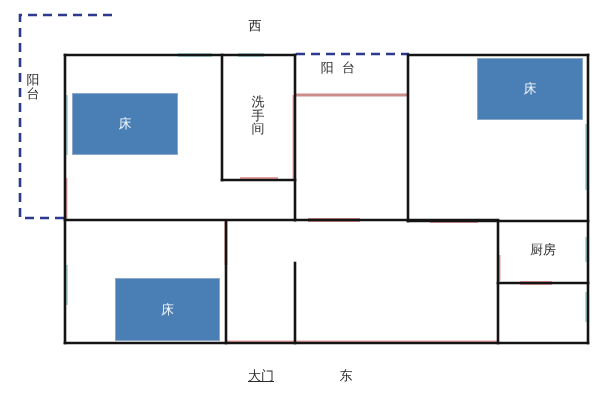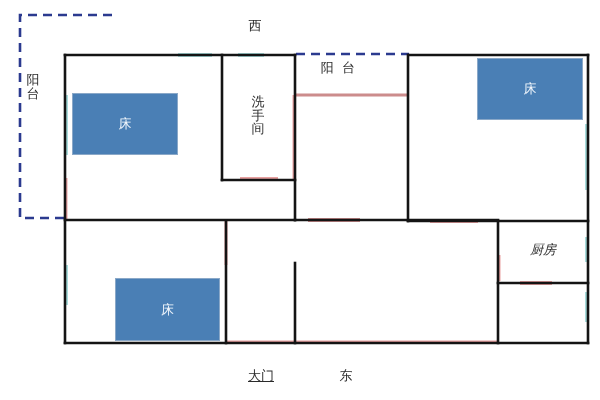--- a/index.html
+++ b/index.html
@@ -141,16 +141,16 @@
 
   <div class="lbl" style="left:25px; top:73px; width:16px;"><span>阳
 台</span></div>
 
   <div class="lbl" style="left:306px; top:61px; width:64px;">阳  台</div>
 
   <div class="lbl" style="left:250px; top:95px; width:16px;"><span>洗
 手
 间</span></div>
 
-  <div class="lbl" style="left:515px; top:243px; width:56px;font-style:italic;">厨房</div>
+  <div class="lbl" style="left:515px; top:243px; width:56px;">厨房</div>
 
 
 </div>
 
 </body></html>

